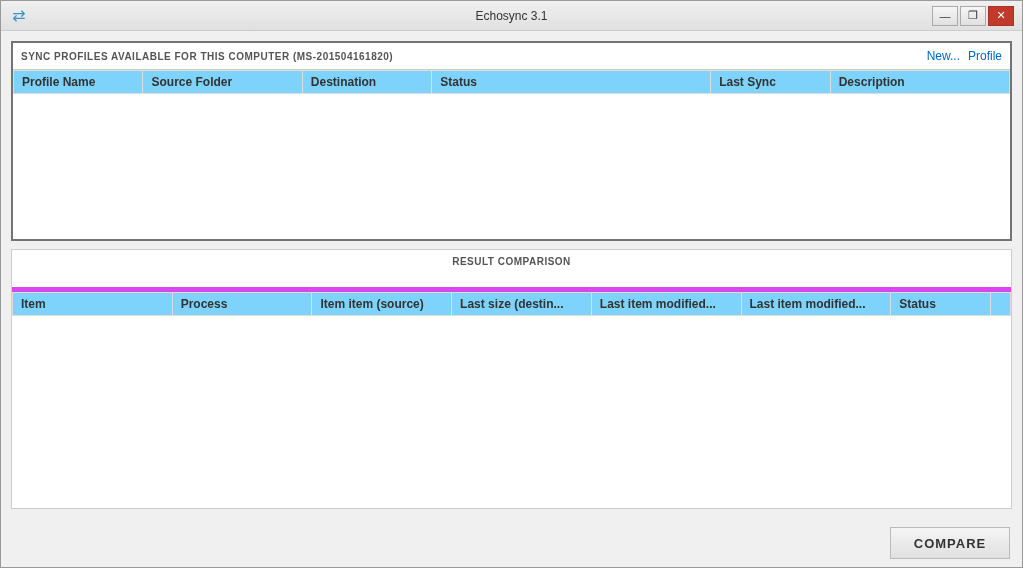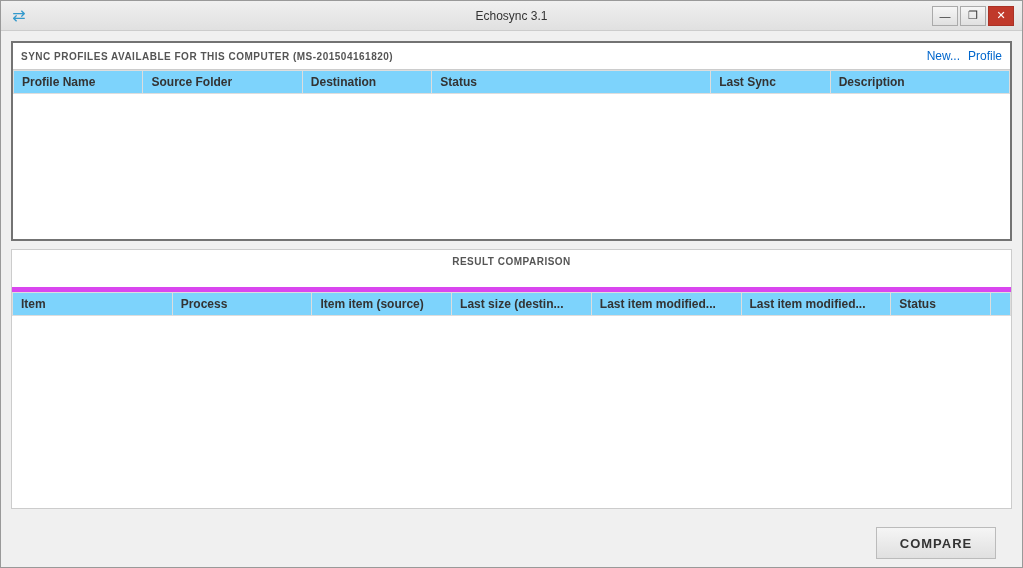--- a/index.html
+++ b/index.html
@@ -174,21 +174,21 @@
     .results-table-wrap {
       flex: 1;
       overflow: auto;
       border-top: 5px solid #d946ef;
     }
 
     .bottom-bar {
       display: flex;
       justify-content: flex-end;
       align-items: center;
-      padding: 8px 26px;
+      padding: 8px 12px;
       gap: 24px;
       flex-shrink: 0;
     }
 
     .action-btn {
       width: 120px;
       height: 32px;
       background: linear-gradient(to bottom, #f5f5f5, #e0e0e0);
       border: 1px solid #bbb;
       color: #333;

